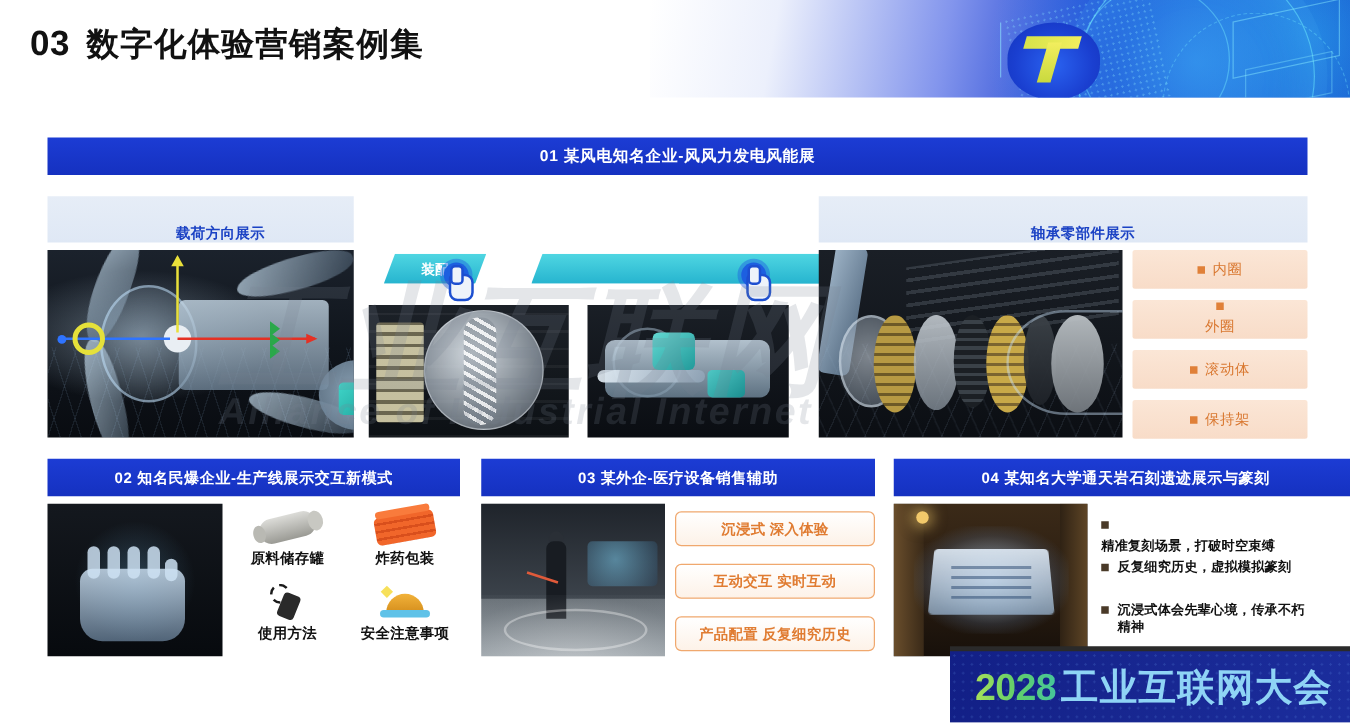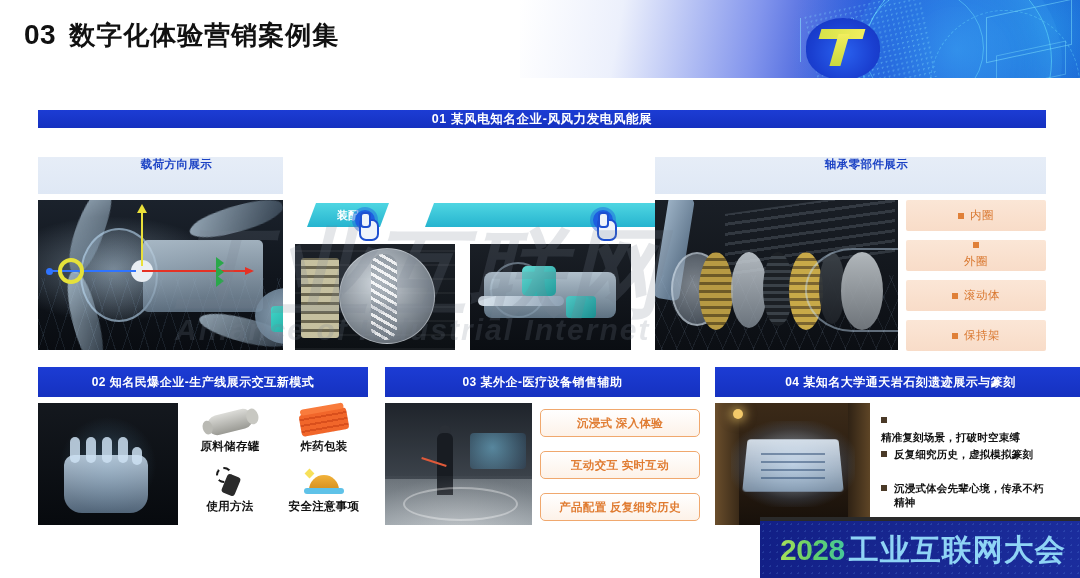--- a/index.html
+++ b/index.html
@@ -50,26 +50,26 @@
   }
   .title-wrap { position:absolute; left:24px; top:18px; display:flex; align-items:baseline; gap:13px; }
   .title-num { font-size:28px; font-weight:bold; color:#111; letter-spacing:.5px; }
   .title-text { font-size:26px; font-weight:bold; color:#111; letter-spacing:1px; }
   .header-bar { position:absolute; left:0; top:78px; width:1080px; height:18px;
     background: linear-gradient(90deg,#17299e 0%, #1c33b4 45%, #2648d8 75%, #1d36bb 100%); }
   .header-bar-sheen { position:absolute; left:300px; top:78px; width:320px; height:18px;
     background: linear-gradient(90deg, rgba(255,255,255,0), rgba(255,255,255,.16), rgba(255,255,255,0)); }
 
   
-  .sec1-head { position:absolute; left:38px; top:110px; width:1008px; height:18px;
+  .sec1-head { position:absolute; left:38px; top:110px; width:1008px; height:30px;
     background: linear-gradient(180deg,#1c3cd4,#1531c0); display:flex; align-items:center; justify-content:center; }
   .sec1-head span { color:#fff; font-size:12.5px; font-weight:bold; letter-spacing:.6px; }
 
   .sub-label { position:absolute; height:37px; background: linear-gradient(180deg,#e6edf7,#dfe8f5);
-     display:flex; align-items:flex-start; justify-content:center;padding-left:32px; }
+     display:flex; align-items:flex-end; justify-content:center;padding-left:32px; }
   .sub-label span { color:#1b42c4; font-size:11.5px; font-weight:bold; letter-spacing:.4px; }
   .sl1 { left:38px;  top:157px; width:245px; }
   .sl2 { left:295px; top:157px; width:336px; }
   .sl3 { left:655px; top:157px; width:391px; }
 
   
   .img-turbine { position:absolute; left:38px; top:200px; width:245px; height:150px;
     background:
       radial-gradient(ellipse at 30% 46%, rgba(190,215,235,.42) 0%, rgba(25,32,42,0) 46%),
       linear-gradient(180deg,#1b222c 0%, #10151c 52%, #090c11 100%);

